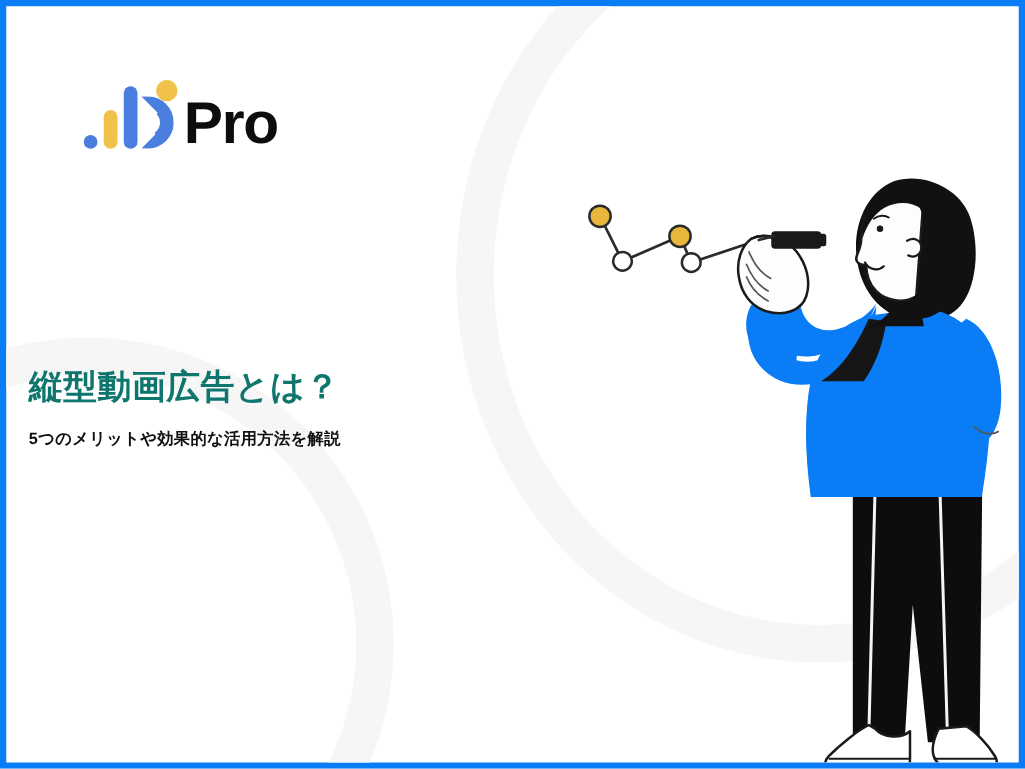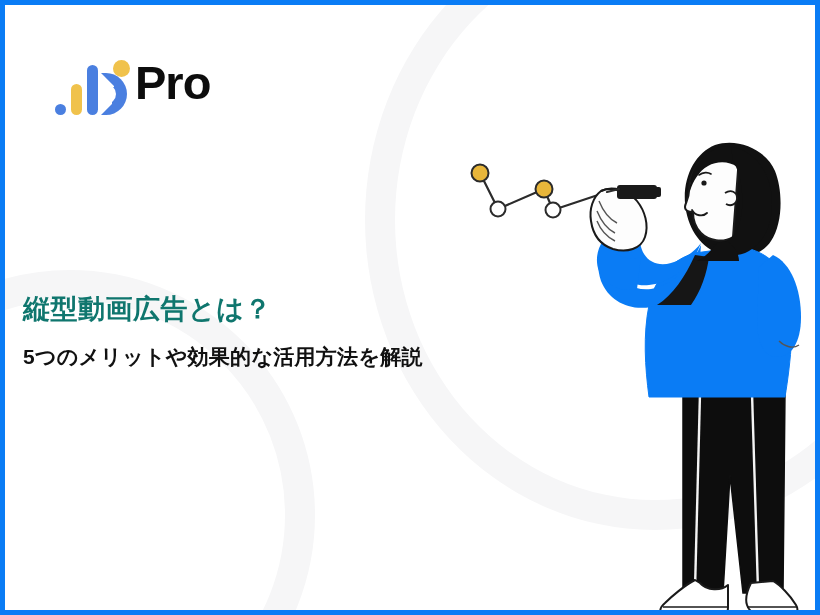--- a/index.html
+++ b/index.html
@@ -39,24 +39,25 @@
     width: 430px;
     height: 430px;
     left: -180px;
     bottom: -150px;
     border-width: 30px;
   }
 
   
   .logo {
     position: absolute;
-    left: 50px;
+    left: 62px;
     top: 52px;
     height: 62px;
     display: flex;
+    align-items: flex-end;
   }
   .logo-mark {
     position: relative;
     width: 74px;
     height: 58px;
     margin-right: 6px;
   }
   .logo-text {
     font-size: 47px;
     font-weight: 700;
@@ -132,21 +133,21 @@
   }
   .headline-title {
     font-size: 27px;
     font-weight: 700;
     color: #0f766e;
     letter-spacing: 0.5px;
     line-height: 1.25;
     margin: 0 0 16px 0;
   }
   .headline-sub {
-    font-size: 21px;
+    font-size: 13px;
     font-weight: 700;
     color: #111111;
     letter-spacing: 0.3px;
     line-height: 1.3;
     margin: 0;
   }
 
   
   .illustration {
     position: absolute;

